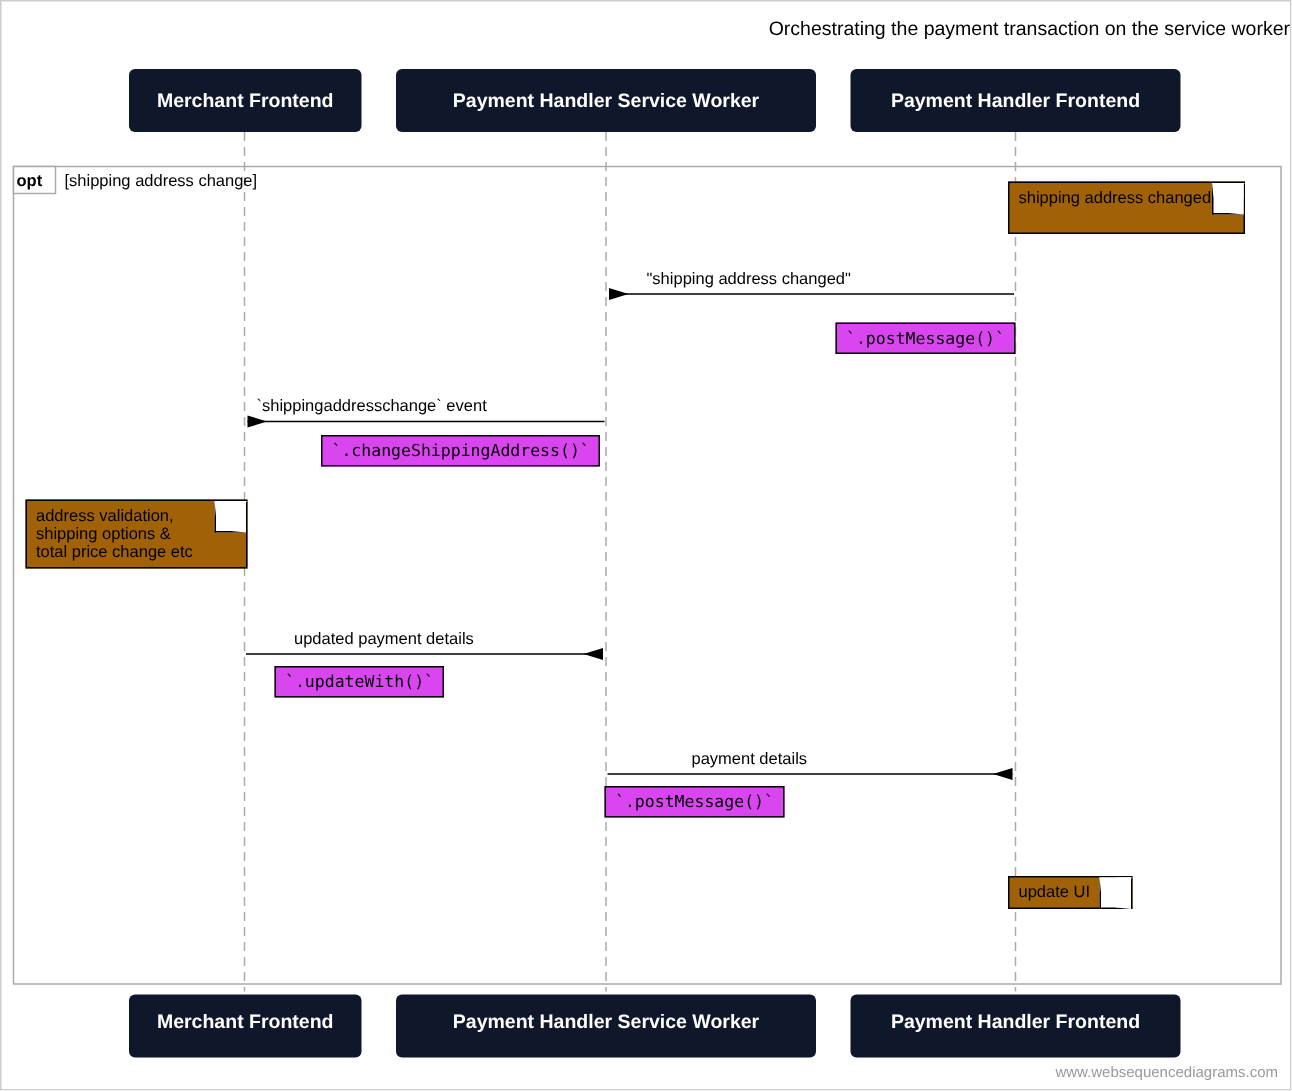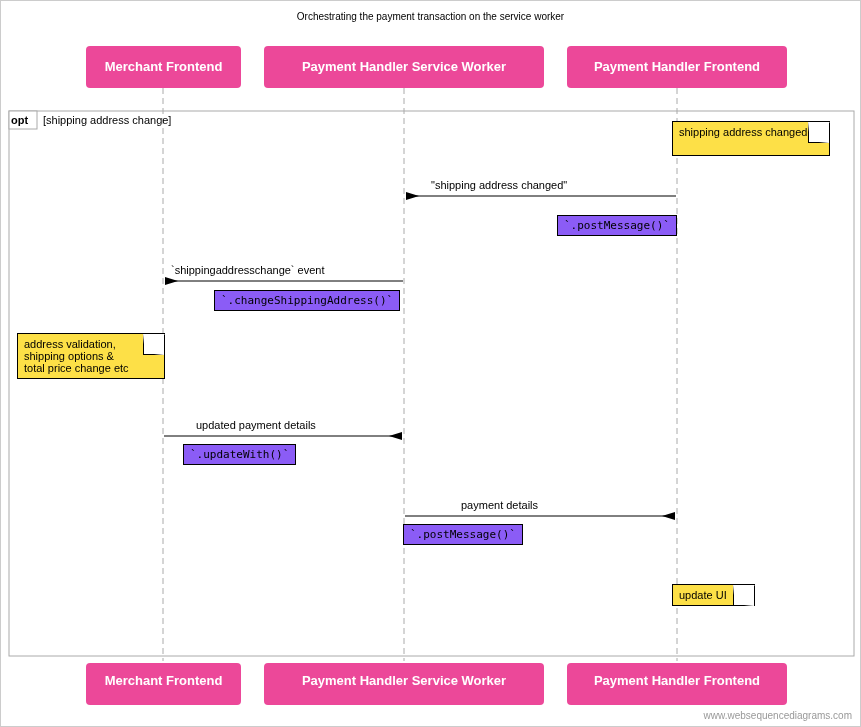--- a/index.html
+++ b/index.html
@@ -13,51 +13,51 @@
       position: relative;
     }
     #diagram-container {
       position: relative;
       width: 861px;
       height: 727px;
       background: #fff;
       border: 1px solid #ccc;
     }
     .title {
-      text-align: center;
-      font-size: 10px;
+      text-align: right;
+      font-size: 13px;
       padding-top: 10px;
       color: #000;
     }
     
     .actor-box {
       position: absolute;
-      background: #ec4899;
+      background: #0f172a;
       color: #fff;
       font-weight: bold;
       font-size: 13px;
       text-align: center;
       padding: 10px 8px;
       border-radius: 4px;
       white-space: nowrap;
     }
     
     .method-box {
       position: absolute;
-      background: #8b5cf6;
+      background: #d946ef;
       border: 1px solid #000;
       font-size: 11px;
       font-family: monospace;
       padding: 3px 6px;
       white-space: nowrap;
     }
     
     .note-box {
       position: absolute;
-      background: #fde047;
+      background: #a16207;
       border: 1px solid #000;
       font-size: 11px;
       padding: 4px 6px;
     }
     .note-box::after {
       content: '';
       position: absolute;
       top: 0;
       right: 0;
       width: 10px;

